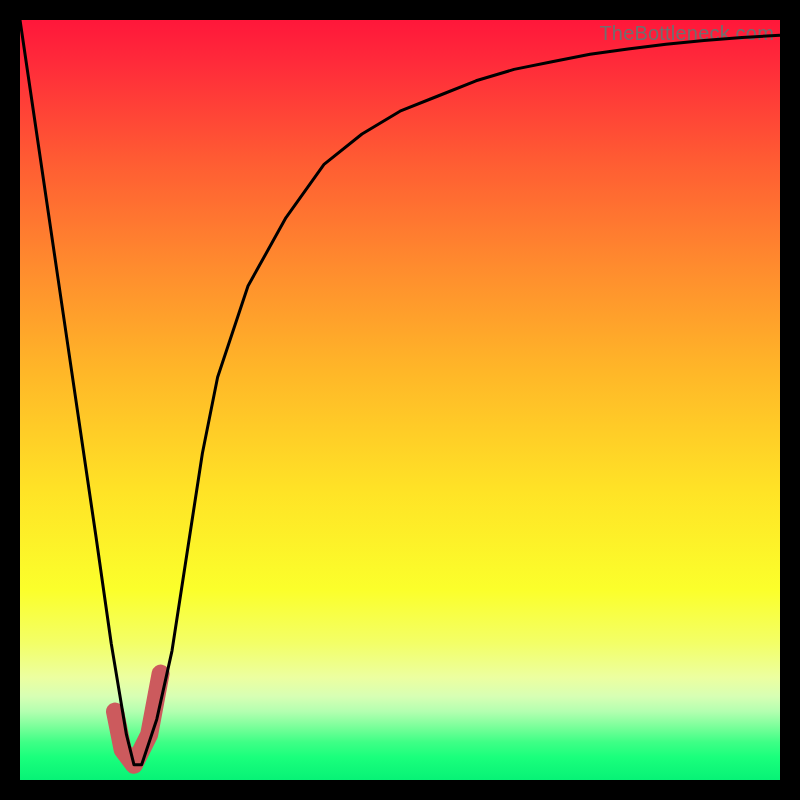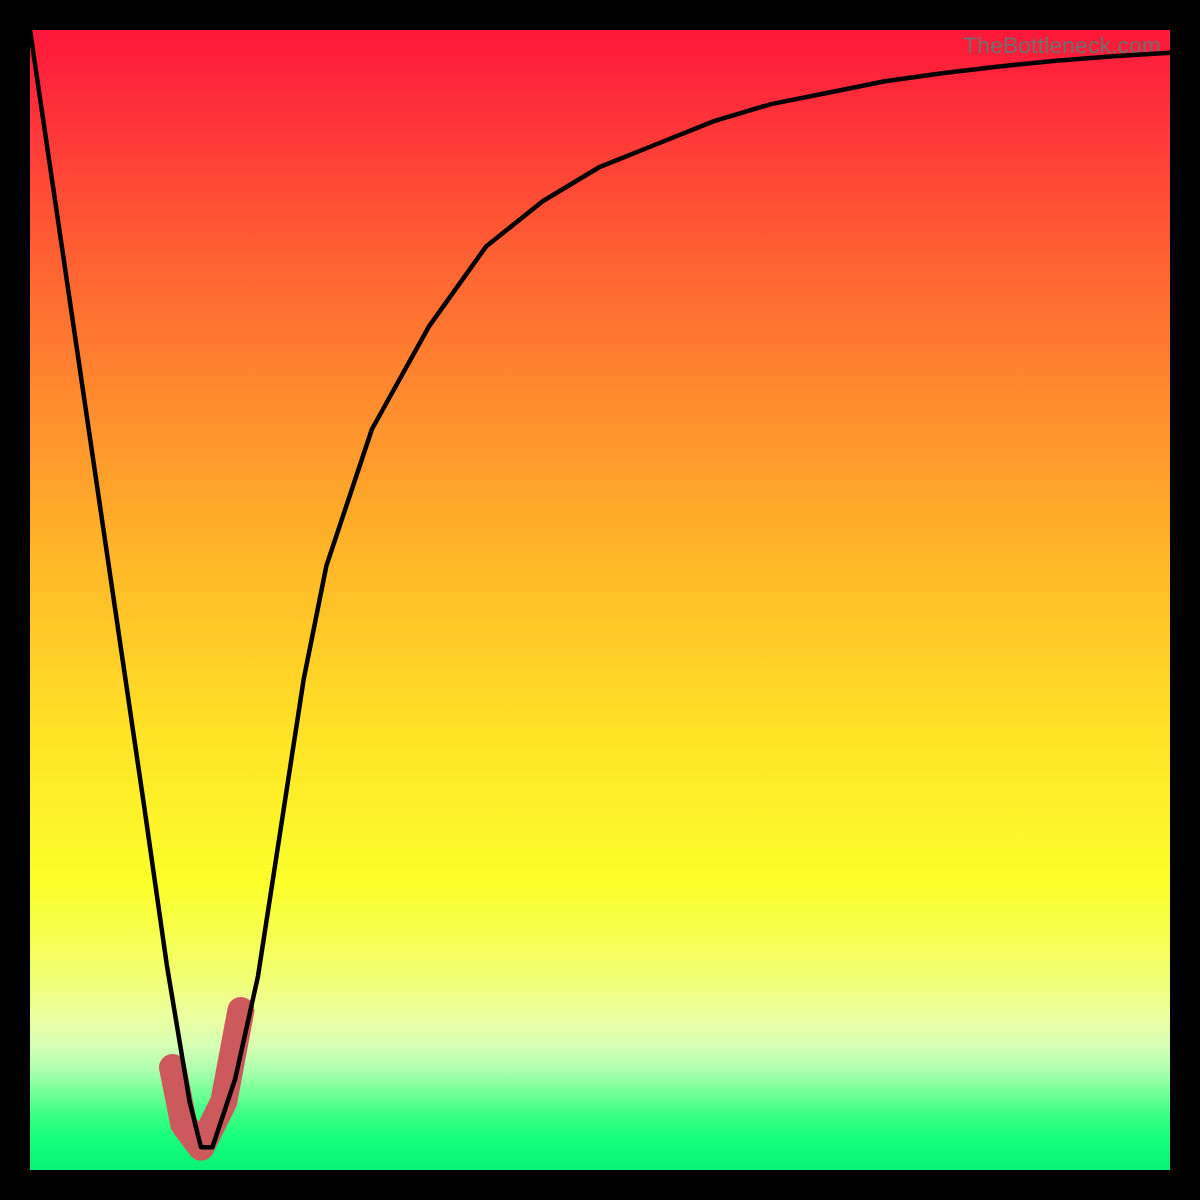--- a/index.html
+++ b/index.html
@@ -38,21 +38,21 @@
       #7aff9a 93%,
       #3fff86 95%,
       #1aff7c 97%,
       #07f276 100%);
   }
   .watermark {
     position: absolute;
     top: 2px;
     right: 6px;
     color: #6f6f6f;
-    font-size: 15px;
+    font-size: 20px;
     font-weight: 500;
     letter-spacing: 0.2px;
     user-select: none;
   }
   svg.curves {
     position: absolute;
     left: 0;
     top: 0;
     width: 760px;
     height: 760px;

